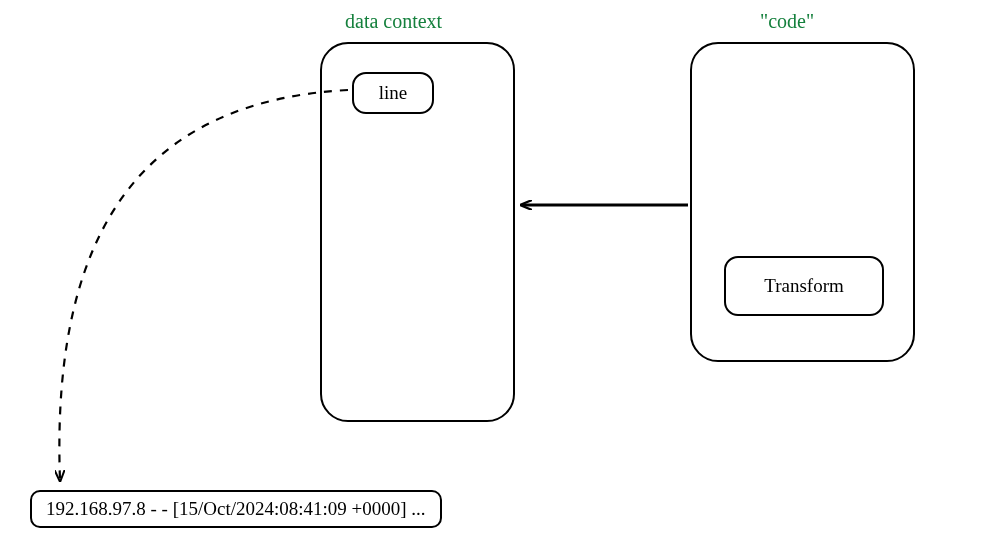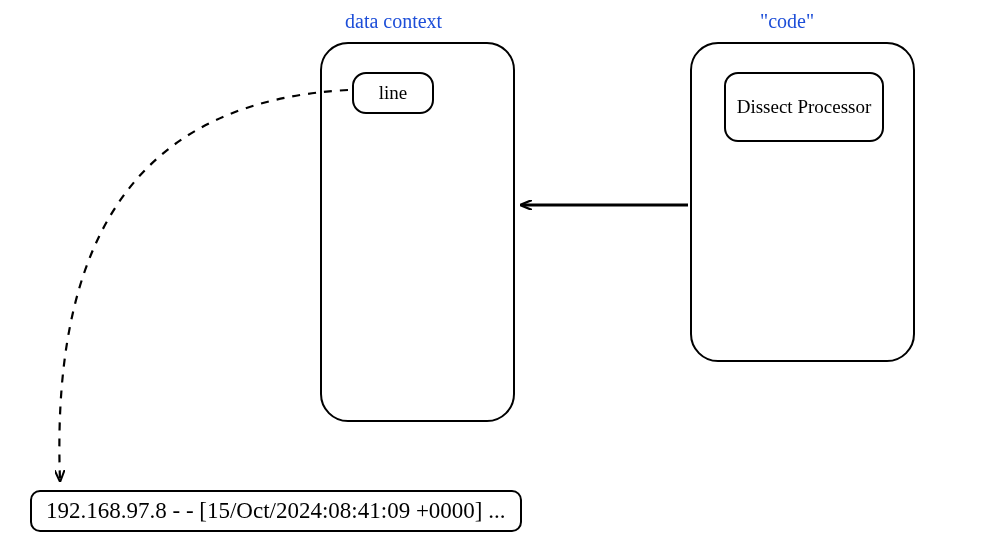--- a/index.html
+++ b/index.html
@@ -6,21 +6,21 @@
     body {
       width: 1000px;
       height: 550px;
       background: #fff;
       font-family: "Comic Sans MS", "Segoe Script", cursive;
       position: relative;
     }
     .label {
       position: absolute;
       font-size: 20px;
-      color: #1d4ed8;
+      color: #15803d;
     }
     .box {
       position: absolute;
       border: 2.5px solid #000;
       border-radius: 28px;
       background: #fff;
     }
     .inner-box {
       position: absolute;
       border: 2.5px solid #000;
@@ -32,21 +32,21 @@
       text-align: center;
       font-size: 19px;
       line-height: 1.2;
       padding: 6px 10px;
     }
     .log-line-box {
       position: absolute;
       border: 2px solid #000;
       border-radius: 10px;
       padding: 6px 14px;
-      font-size: 23px;
+      font-size: 19px;
       background: #fff;
       white-space: nowrap;
     }
     svg.overlay {
       position: absolute;
       left: 0; top: 0;
       width: 1000px; height: 550px;
       pointer-events: none;
     }
   </style>
@@ -57,22 +57,22 @@
 
 <div class="label" style="left:760px; top:10px;">"code"</div>
 
 <div class="box" style="left:320px; top:42px; width:195px; height:380px;padding-left:17px;">
   <div class="inner-box" style="left:30px; top:28px; width:82px; height:42px;">
     <span>line</span>
   </div>
 </div>
 
 <div class="box" style="left:690px; top:42px; width:225px; height:320px;">
-  <div class="inner-box" style="left:32px; top:28px; width:160px; height:70px;">
-    <span>Dissect Processor</span>
+  <div class="inner-box" style="left:32px; top:212px; width:160px; height:60px;">
+    <span>Transform</span>
   </div>
 </div>
 
 <div class="log-line-box" style="left:30px; top:490px;">
   <span>192.168.97.8 - - [15/Oct/2024:08:41:09 +0000] ...</span>
 </div>
 
 <svg class="overlay">
   <defs>
     <marker id="arrowhead-solid" markerWidth="12" markerHeight="10" refX="10" refY="5" orient="auto" markerUnits="userSpaceOnUse">

